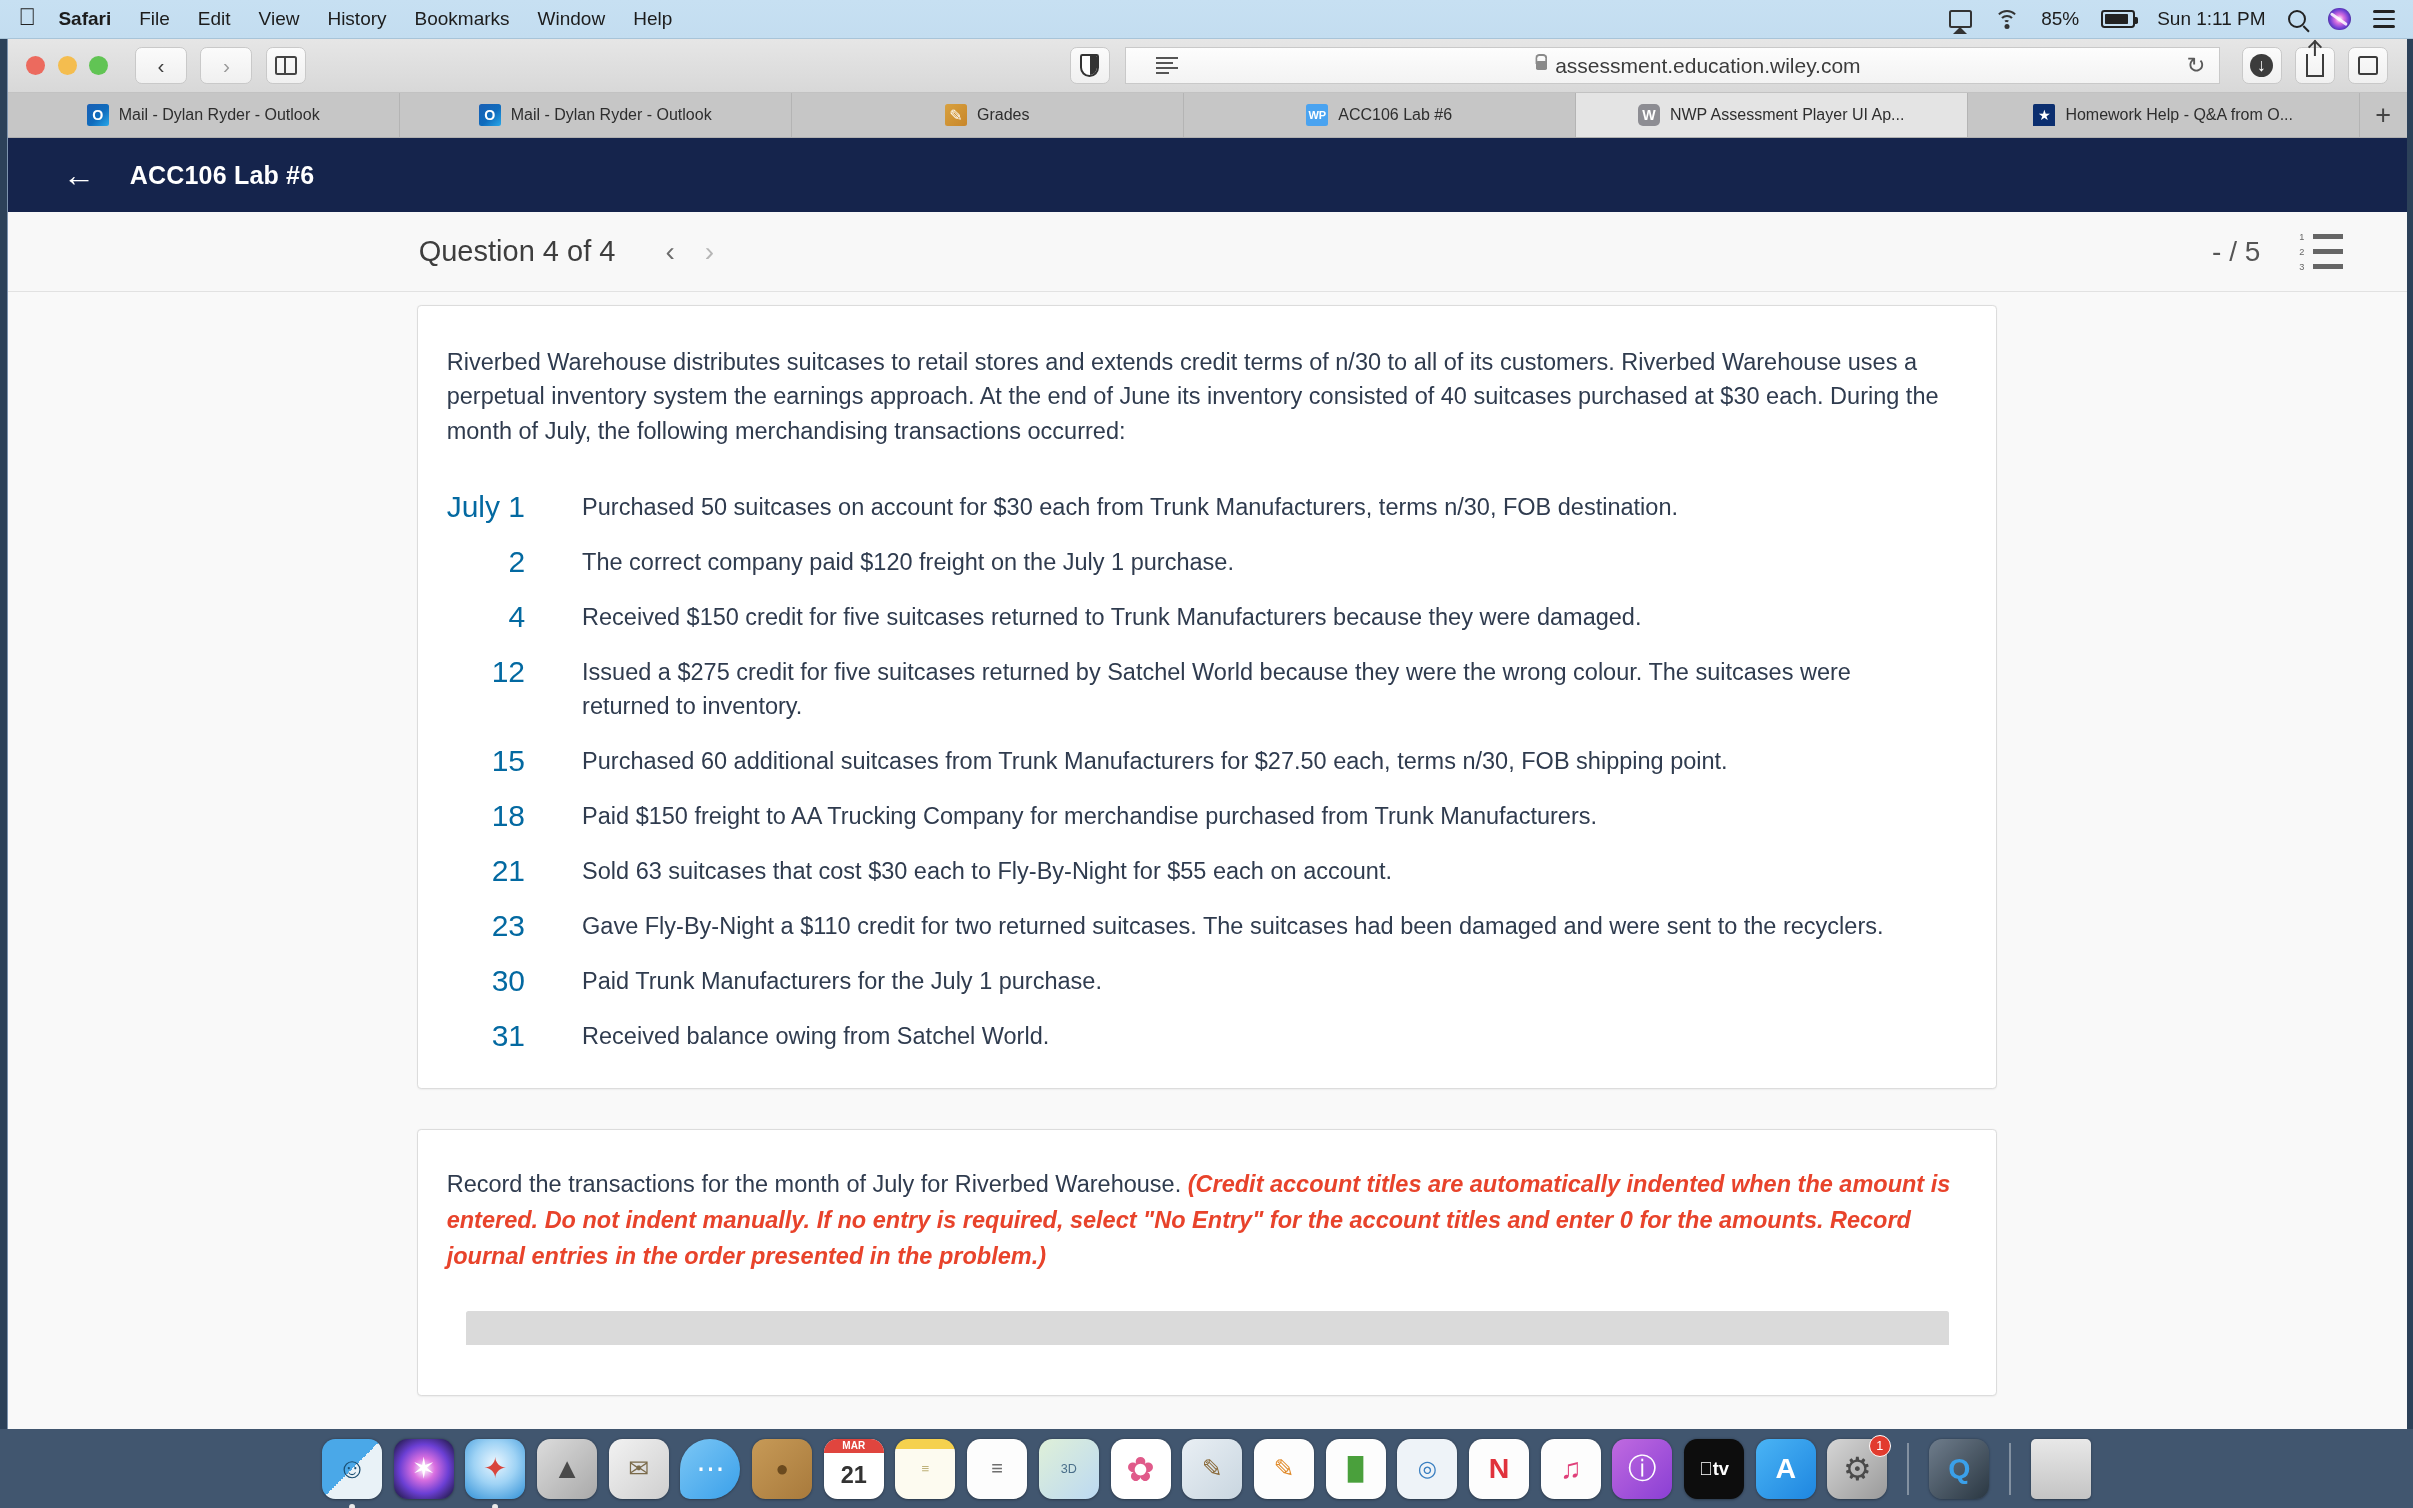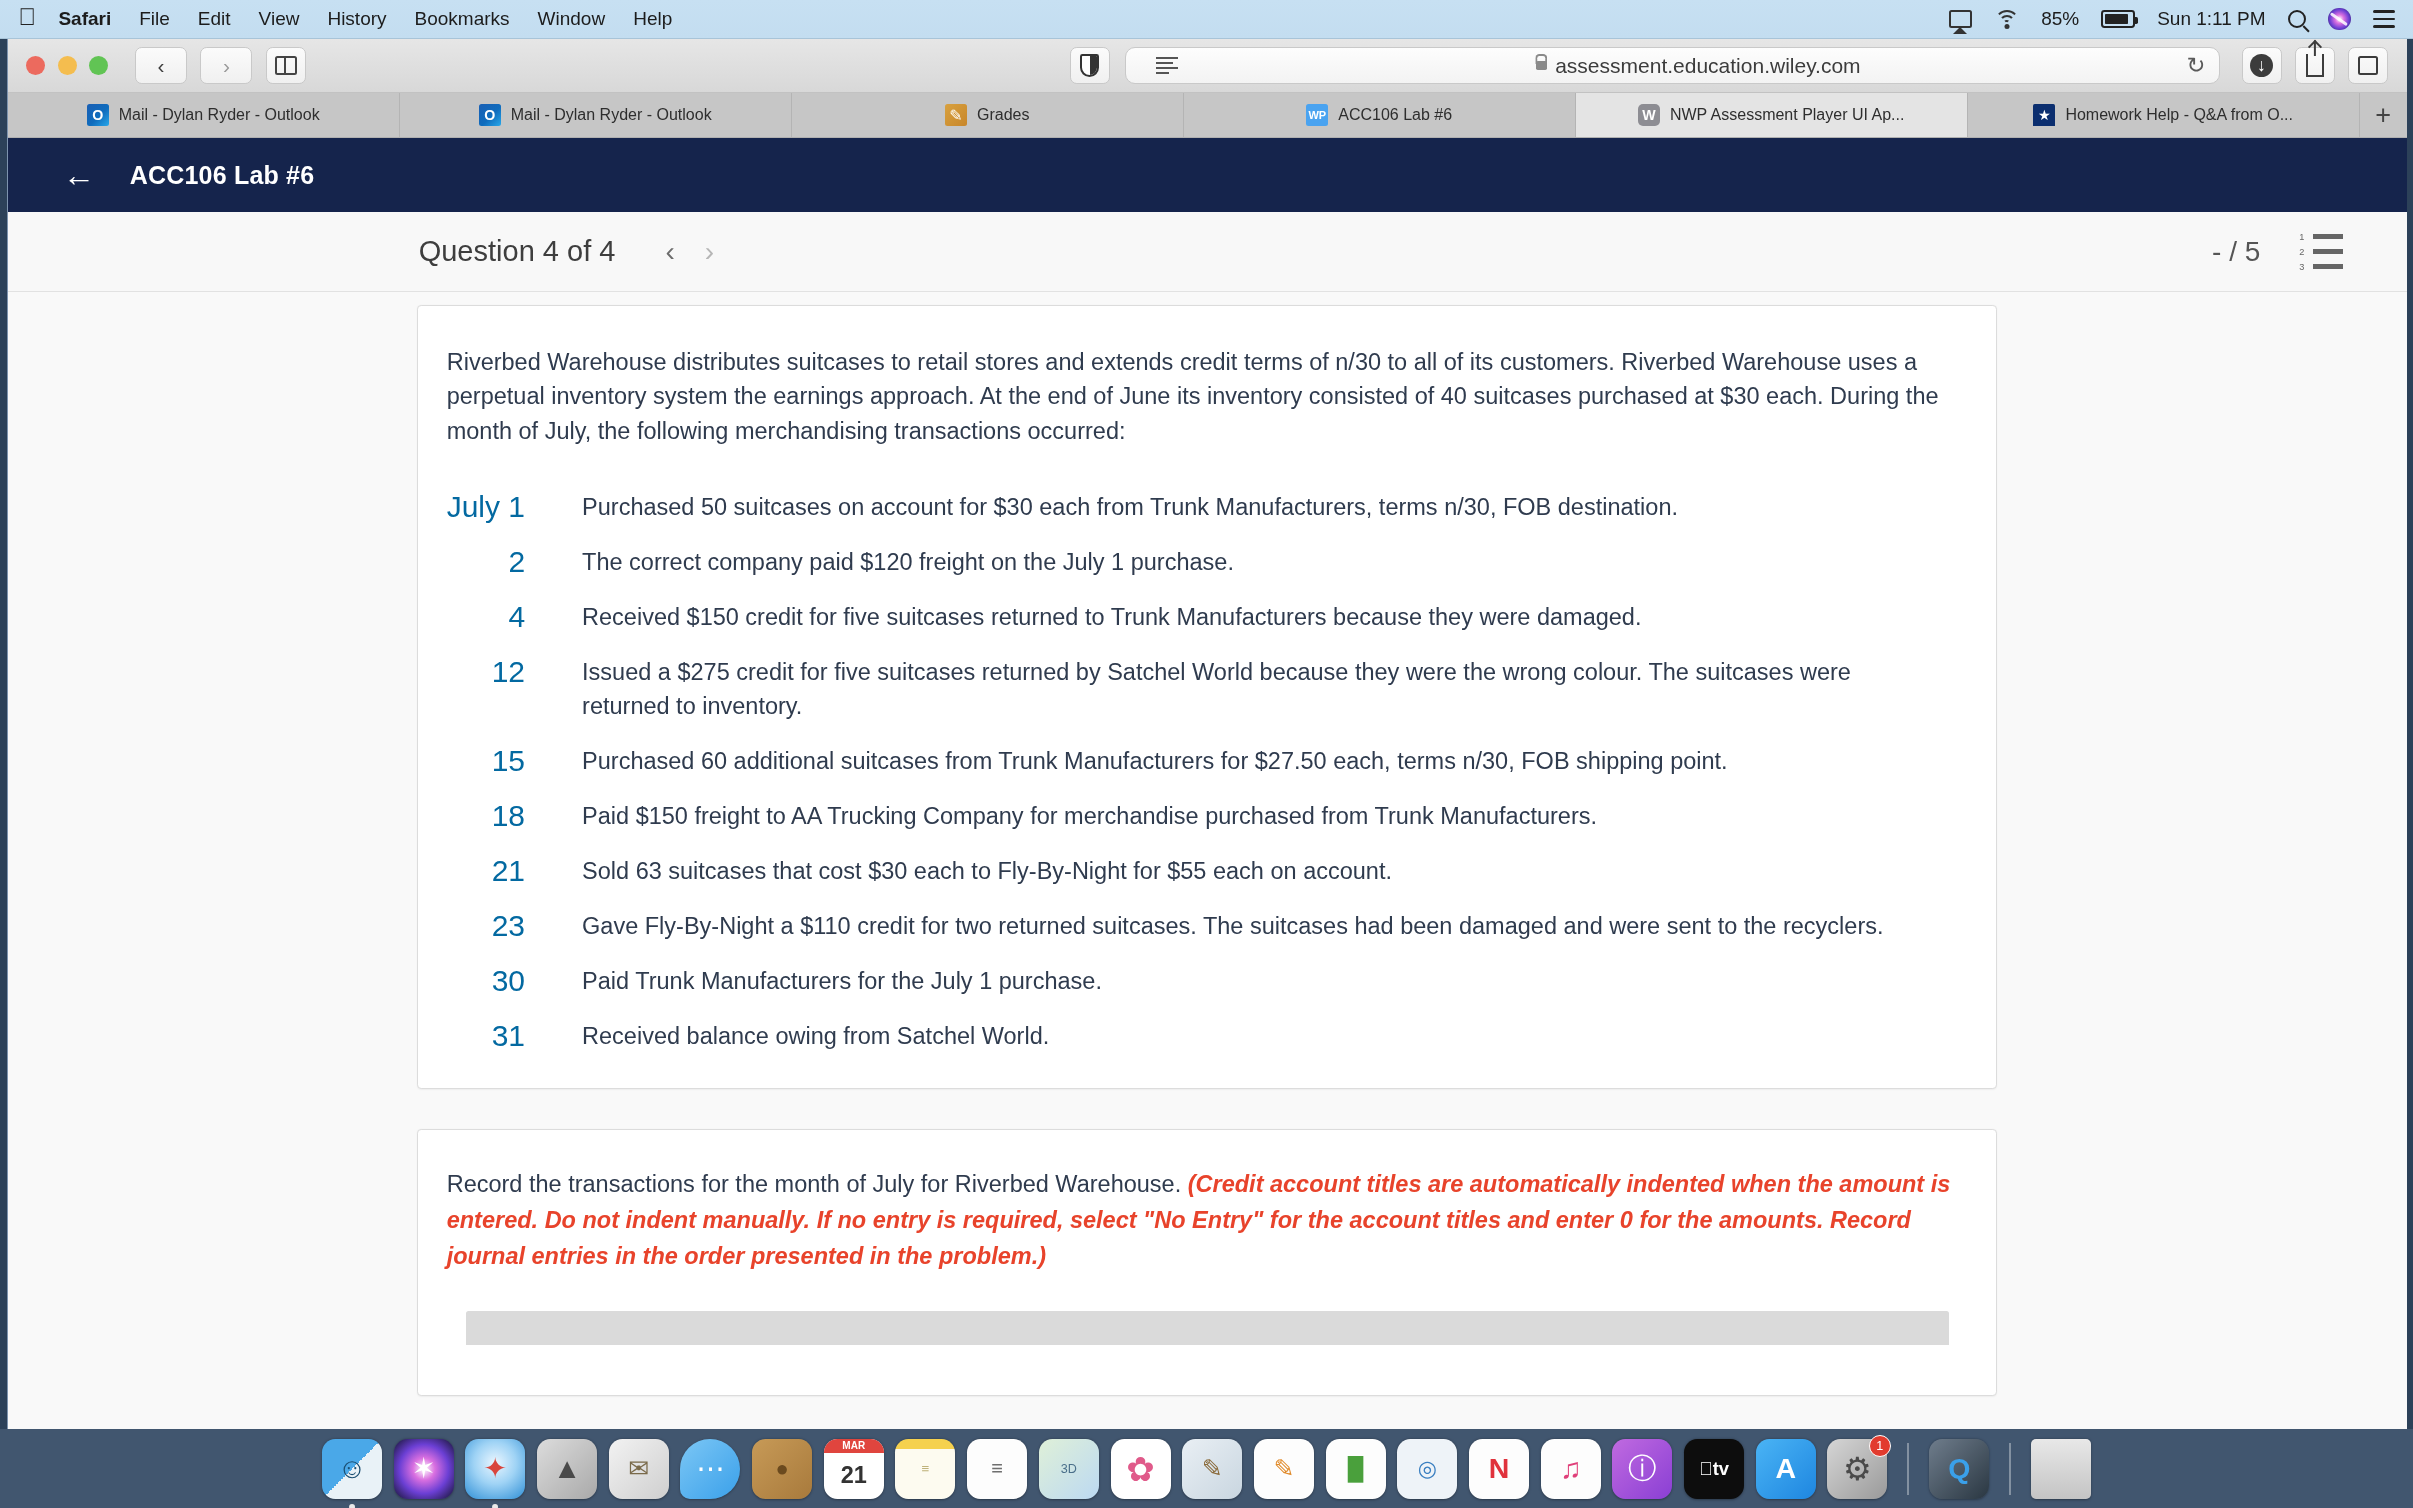--- a/index.html
+++ b/index.html
@@ -108,21 +108,21 @@
   }
   .shield-ic:after { content:""; position:absolute; left:50%; top:0; bottom:0; right:0; background:#333; }
   .reader-ic { width: 22px; height: 17px; display:flex; flex-direction:column; justify-content:space-between; }
   .reader-ic b { height: 2.3px; background: #555; display:block; }
   .reader-ic b:nth-child(1){width:100%}
   .reader-ic b:nth-child(2){width:78%}
   .reader-ic b:nth-child(3){width:100%}
   .reader-ic b:nth-child(4){width:60%}
   .urlbar {
     flex: 1; height: 37px; background: linear-gradient(to bottom,#fdfdfd,#f3f3f3);
-    border: 0.8px solid #c9c9c9; border-radius: 10px;
+    border: 0.8px solid #c9c9c9; border-radius: 0;
     display: flex; align-items: center; position: relative;
     margin-left: 1.7px;
   }
   .url-center { margin: 0 auto; display: flex; align-items: center; gap: 8.4px; }
   .lock {
     width: 11px; height: 9.2px; background: #8a8a8a; border-radius: 1.7px; position: relative;
   }
   .lock:before {
     content:""; position:absolute; left:50%; top:-6.7px; transform:translateX(-50%);
     width: 7.5px; height: 7.5px; border: 2px solid #8a8a8a; border-bottom: none; border-radius: 4.2px 4.2px 0 0;

